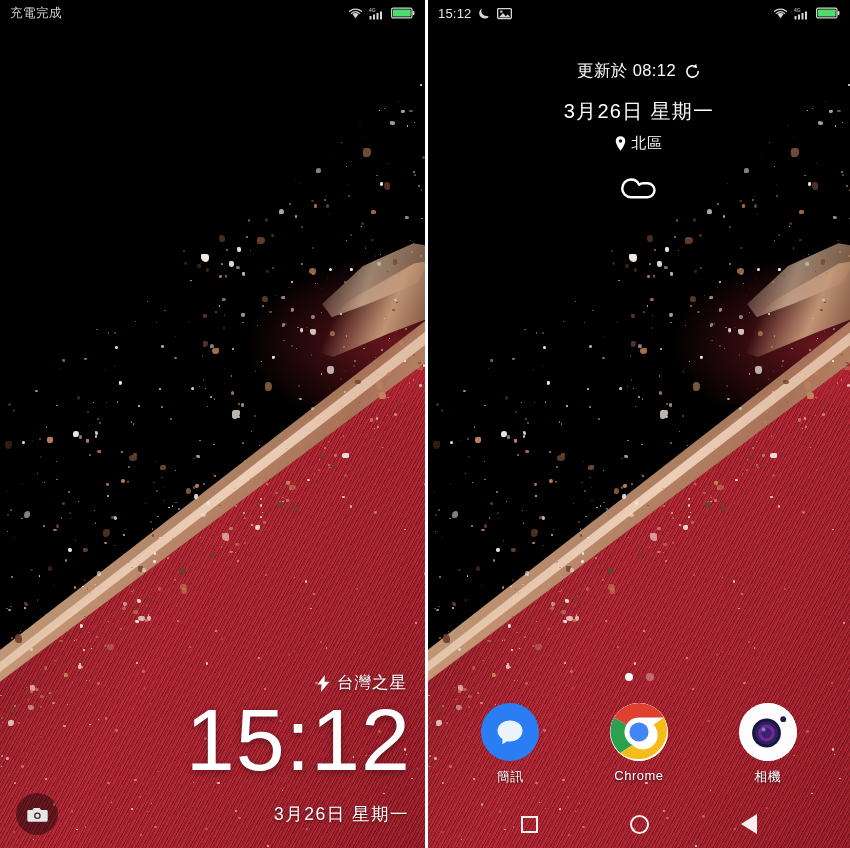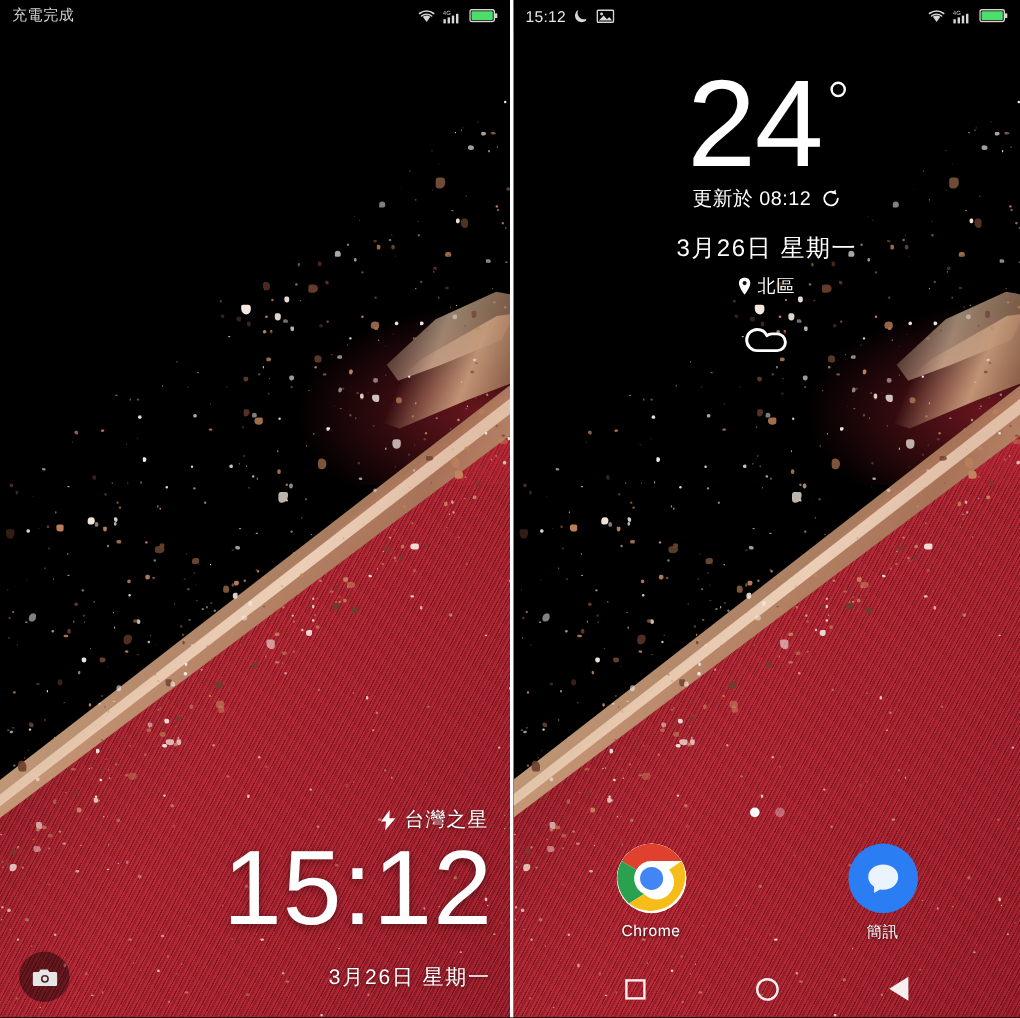--- a/index.html
+++ b/index.html
@@ -1544,24 +1544,20 @@
         </svg>
         <svg class="icon-batt" viewBox="0 0 26 13">
           <rect x="0.7" y="1.2" width="22" height="10.6" rx="1.6" fill="none" stroke="#d6d6d6" stroke-width="1.3"></rect>
           <rect x="2.1" y="2.6" width="19.2" height="7.8" rx="0.8" fill="#4ddd6b"></rect>
           <rect x="23.2" y="4.3" width="2.2" height="4.4" rx="0.8" fill="#d6d6d6"></rect>
         </svg>
       </div>
     </div>
 
     <div class="weather">
-      <div class="w-temp-row">
-        <span class="w-temp">24</span>
-        <span class="w-deg"></span>
-      </div>
       <div class="w-updated">
         <span>更新於 08:12</span>
         <svg class="icon-refresh" viewBox="0 0 18 18">
           <path d="M15 9 a6 6 0 1 1 -2.1 -4.6" stroke="#ffffff" stroke-width="1.7" fill="none" stroke-linecap="round"></path>
           <path d="M13.1 0.9 L13.3 5 L9.3 4.4 Z" fill="#ffffff"></path>
         </svg>
       </div>
       <div class="w-date">3月26日 星期一</div>
       <div class="w-loc">
         <svg class="icon-pin" viewBox="0 0 12 16">
@@ -1577,42 +1573,56 @@
 
     <div class="dots">
       <span class="dot on"></span>
       <span class="dot off"></span>
     </div>
 
     <div class="dock">
 
 
       <div class="app">
+        <div class="app-ico ico-msg">
+          <svg viewBox="0 0 40 40" width="40" height="40">
+            <path d="M20 8.5 c-6.9 0 -12.5 4.6 -12.5 10.3 c0 3.3 1.9 6.2 4.9 8.1 v5.3 l4.9 -2.9 a15.6 15.6 0 0 0 2.7 .2 c6.9 0 12.5 -4.6 12.5 -10.7 S26.9 8.5 20 8.5 Z" fill="#eaf3fe"></path>
+          </svg>
+        </div>
+        <span class="app-lbl">簡訊</span>
+      </div>
+
+      <div class="app">
         <div class="app-ico ico-chrome">
           <svg viewBox="0 0 58 58" width="58" height="58">
             <circle cx="29" cy="29" r="29" fill="#ffffff"></circle>
             <path d="M29 0 A29 29 0 0 1 54.1 14.5 H29 A14.5 14.5 0 0 0 16.4 21.8 L3.9 14.5 A29 29 0 0 1 29 0 Z" fill="#e0412f"></path>
             <path d="M3.9 14.5 L16.4 21.8 A14.5 14.5 0 0 0 22.7 42.1 L10.2 50 A29 29 0 0 1 3.9 14.5 Z" fill="#2aa14f"></path>
             <path d="M54.1 14.5 A29 29 0 0 1 10.2 50 L22.7 42.1 a14.5 14.5 0 0 0 20.8 -20.3 Z" fill="#f6bd1a"></path>
             <circle cx="29" cy="29" r="12.6" fill="#ffffff"></circle>
             <circle cx="29" cy="29" r="9.6" fill="#4285f4"></circle>
           </svg>
         </div>
         <span class="app-lbl">Chrome</span>
       </div>
 
       <div class="app">
-        <div class="app-ico ico-msg">
-          <svg viewBox="0 0 40 40" width="40" height="40">
-            <path d="M20 8.5 c-6.9 0 -12.5 4.6 -12.5 10.3 c0 3.3 1.9 6.2 4.9 8.1 v5.3 l4.9 -2.9 a15.6 15.6 0 0 0 2.7 .2 c6.9 0 12.5 -4.6 12.5 -10.7 S26.9 8.5 20 8.5 Z" fill="#eaf3fe"></path>
+        <div class="app-ico ico-cam">
+          <svg viewBox="0 0 58 58" width="58" height="58">
+            <circle cx="29" cy="29" r="29" fill="#fdfdfd"></circle>
+            <circle cx="27.5" cy="30" r="14.4" fill="#1b1340"></circle>
+            <circle cx="27.5" cy="30" r="11.6" fill="#2b2060"></circle>
+            <circle cx="27.5" cy="30" r="8.4" fill="#6f2a8e"></circle>
+            <circle cx="27.5" cy="30" r="5.2" fill="#3a2270"></circle>
+            <circle cx="24.6" cy="26.6" r="2" fill="#7fa6e8" opacity=".75"></circle>
+            <circle cx="44.2" cy="16.2" r="2.9" fill="#23184d"></circle>
           </svg>
         </div>
-        <span class="app-lbl">簡訊</span>
+        <span class="app-lbl">相機</span>
       </div>
-
     </div>
 
     <div class="navbar">
       <div class="nav-btn">
         <span class="n-sq"></span>
       </div>
       <div class="nav-btn">
         <span class="n-ci"></span>
       </div>
       <div class="nav-btn">

